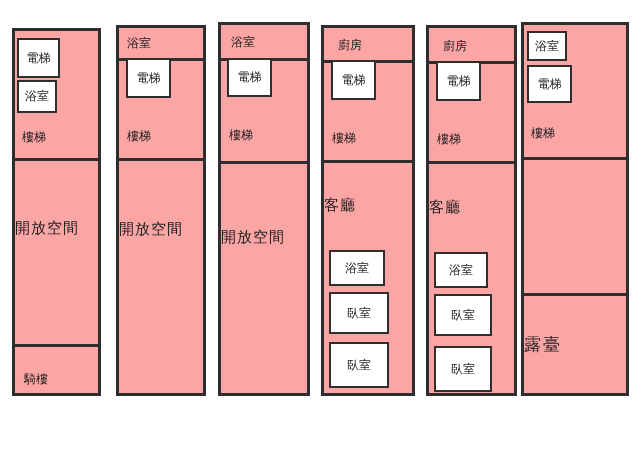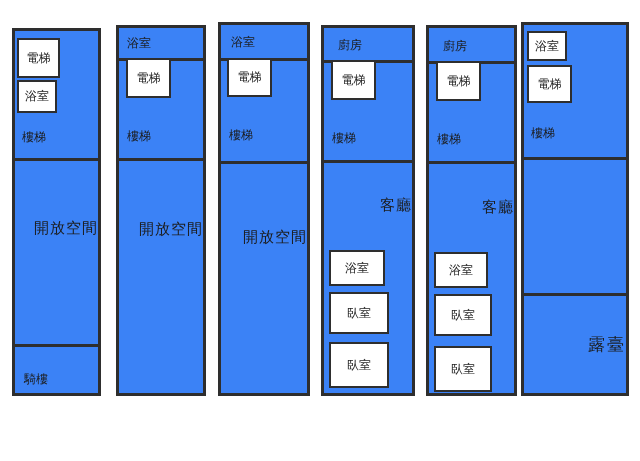--- a/index.html
+++ b/index.html
@@ -8,39 +8,39 @@
     width:640px; height:461px;
     background:#ffffff;
     font-family:"DejaVu Sans", sans-serif;
     color:#1c1c1c;
     overflow:hidden;
   }
   .plan {
     position:absolute;
     border:3px solid #2e2e2e;
     box-sizing:border-box;
-    background:#3b82f6;
+    background:#fca5a5;
   }
   .box {
     position:absolute;
     border:2px solid #2e2e2e;
     box-sizing:border-box;
     display:flex;
     align-items:center;
     justify-content:center;
     background:#ffffff;
   }
   .hline {
     position:absolute;
     left:0; width:100%;
     border-top:3px solid #2e2e2e;
     height:0;
   }
   .txt { position:absolute; white-space:nowrap; }
-  .ctr { position:absolute; left:0; width:100%; text-align:right; white-space:nowrap; }
+  .ctr { position:absolute; left:0; width:100%; text-align:left; white-space:nowrap; }
   .lbl-sm { font-size:12px; }
   .lbl-md { font-size:15px; letter-spacing:1px; }
   .lbl-lg { font-size:17px; letter-spacing:2px; }
 </style>
 </head>
 <body>
 
 <div class="canvas">
 
   <div class="plan" style="left:12px;top:28px;width:89px;height:368px">

